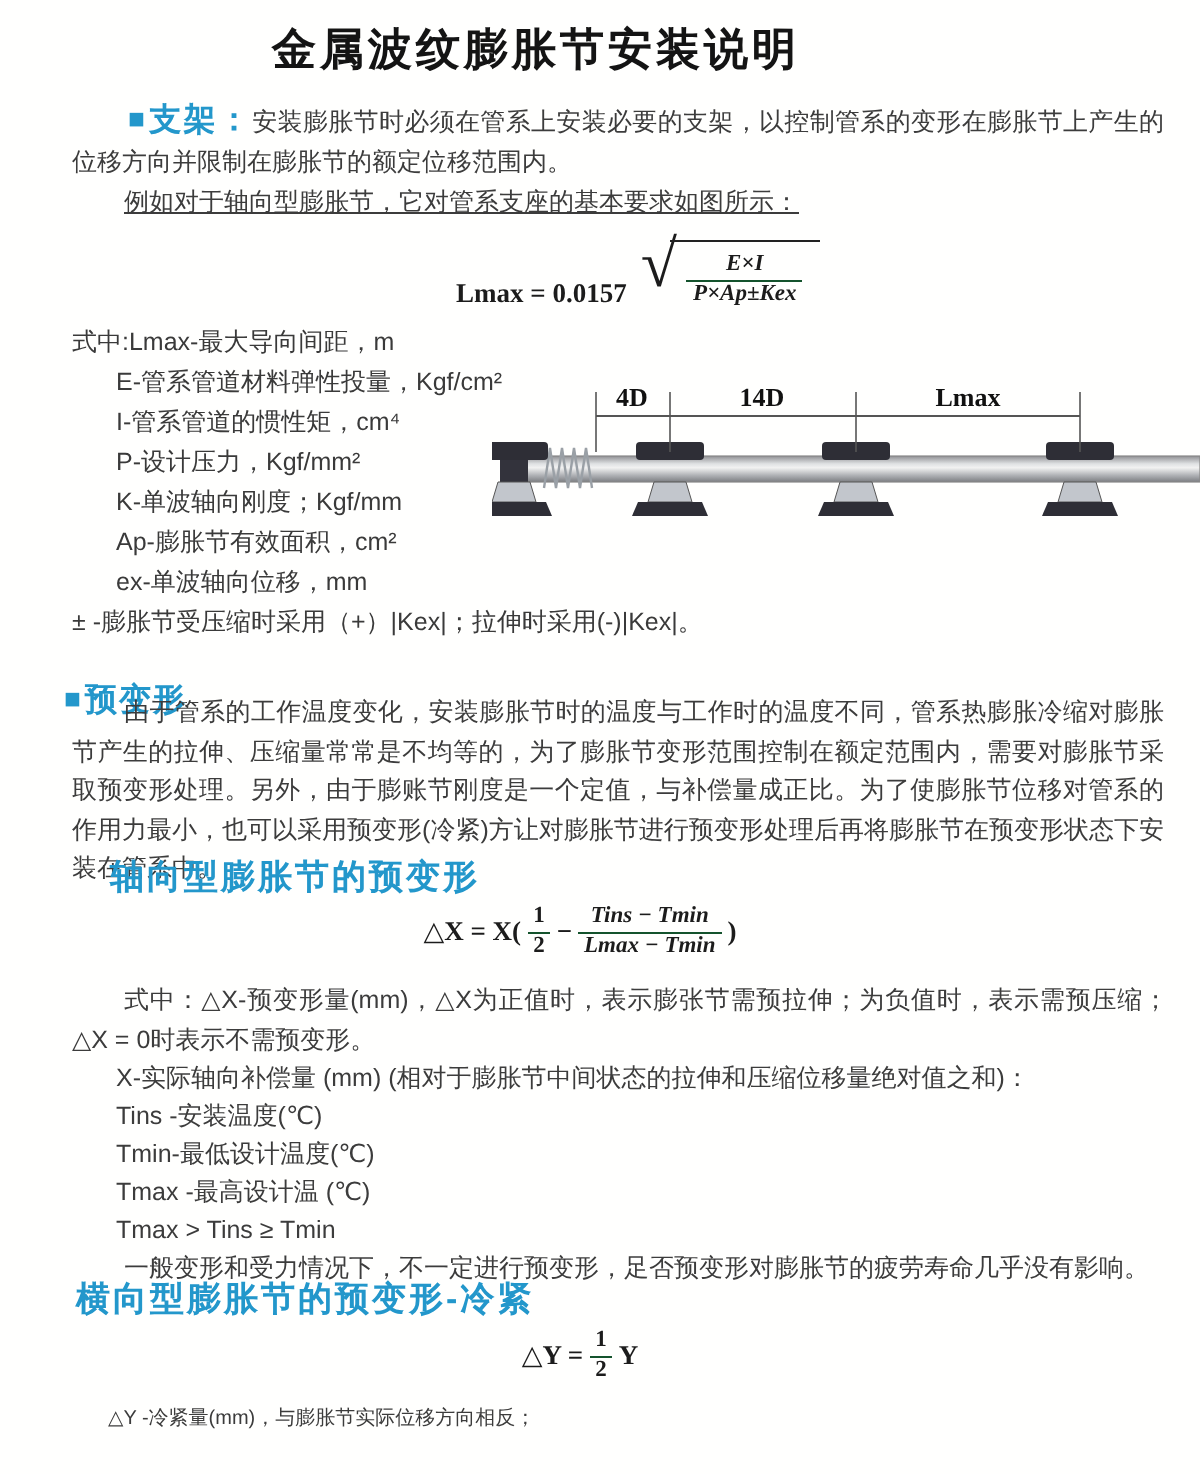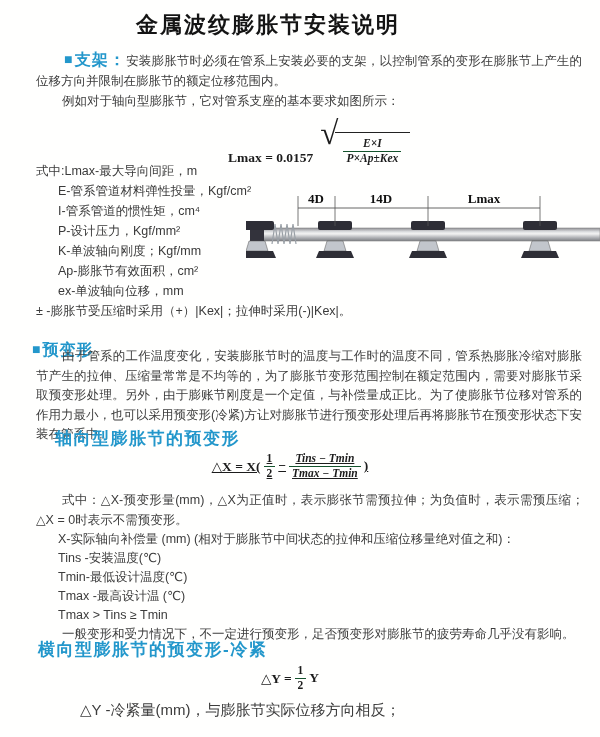--- a/index.html
+++ b/index.html
@@ -11,56 +11,56 @@
   .title{
     top:10px;left:0;width:536px;text-align:center;
     font-size:22px;font-weight:bold;color:#141414;letter-spacing:2px;
   }
   .body-text{font-size:12.5px;line-height:20px;text-align:justify;color:#3c3c3c;}
   p{margin:0;}
   .sec-label{color:#2397cb;font-size:16px;font-weight:bold;letter-spacing:1px;}
   .sq{color:#2397cb;font-size:14px;margin-right:1px;vertical-align:1px;}
   .sec1{top:49px;left:36px;width:546px;}
   .sec1 .lead{text-indent:28px;}
-  .sec1 .example{text-indent:26px;margin-top:0;}
+  .sec1 .example{text-indent:26px;margin-top:0;text-decoration:underline;}
 
   
   .formula{display:flex;align-items:center;justify-content:flex-start;
     font-family:"Liberation Serif","DejaVu Serif",serif;font-weight:bold;
     font-size:13.5px;color:#1c1c1c;}
   .frac{display:inline-flex;flex-direction:column;align-items:center;
     font-size:11.5px;line-height:1.2;margin:0 3px;}
   .frac .den{border-top:1px solid #14532d;}
   .frac .num,.frac .den{padding:0 3px;}
   .ital{font-style:italic;}
   .f1{top:120px;left:228px;align-items:flex-end;}
   .sqrt{display:flex;align-items:flex-start;margin-left:7px;}
   .radical{font-size:33px;font-weight:normal;line-height:1;margin-right:-3px;margin-top:-3px;}
-  .radicand{border-top:1.6px solid #222;padding:2px 6px 0 5px;margin-top:12px;}
+  .radicand{border-top:1.6px solid #222;padding:2px 6px 0 5px;}
 
   .defs{top:161px;left:36px;width:560px;font-size:12.5px;line-height:20px;}
   .def-item{margin-left:22px;}
   .def-note{text-indent:24px;}
 
   .diagram{top:186px;left:246px;width:354px;height:102px;}
 
   .sec2-head{top:324px;left:32px;margin-top:16px;}
   .para2{top:347px;left:36px;width:546px;text-indent:26px;line-height:19.5px;}
 
   .sub-head{color:#2397cb;font-size:17px;font-weight:bold;letter-spacing:1.5px;}
   .axial-head{top:427px;left:55px;}
-  .f2{top:452px;left:20px;width:540px;justify-content:center;text-decoration:underline;}
+  .f2{top:452px;left:20px;width:540px;justify-content:center;}
   .axial-notes{top:490px;left:36px;width:548px;}
   .axial-notes .first{text-indent:26px;}
   .axial-notes .item{margin-left:22px;line-height:19px;}
   .axial-notes .closing{text-indent:26px;line-height:19px;}
 
   .lateral-head{top:638px;left:38px;}
   .f3{top:664px;left:20px;width:540px;justify-content:center;}
-  .final-note{top:700px;left:80px;font-size:15px;}
+  .final-note{top:700px;left:54px;font-size:10px;}
 </style>
 </head>
 <body>
 
 <div class="abs title">金属波纹膨胀节安装说明</div>
 
 <div class="abs sec1 body-text">
   <p class="lead"><span class="sec-label"><span class="sq">■</span><span>支架：</span></span><span>安装膨胀节时必须在管系上安装必要的支架，以控制管系的变形在膨胀节上产生的位移方向并限制在膨胀节的额定位移范围内。</span></p>
   <p class="example">例如对于轴向型膨胀节，它对管系支座的基本要求如图所示：</p>
 </div>
@@ -136,21 +136,21 @@
 
 <div class="abs formula f2">
   <span>△X = X(</span>
   <span class="frac">
     <span class="num">1</span>
     <span class="den">2</span>
   </span>
   <span>−</span>
   <span class="frac ital">
     <span class="num">Tins − Tmin</span>
-    <span class="den">Tmax − Tmin</span>
+    <span class="den">Lmax − Tmin</span>
   </span>
   <span>)</span>
 </div>
 
 <div class="abs axial-notes body-text">
   <p class="first">式中：△X-预变形量(mm)，△X为正值时，表示膨张节需预拉伸；为负值时，表示需预压缩；△X = 0时表示不需预变形。</p>
   <p class="item">X-实际轴向补偿量 (mm) (相对于膨胀节中间状态的拉伸和压缩位移量绝对值之和)：</p>
   <p class="item">Tins -安装温度(℃)</p>
   <p class="item">Tmin-最低设计温度(℃)</p>
   <p class="item">Tmax -最高设计温 (℃)</p>

